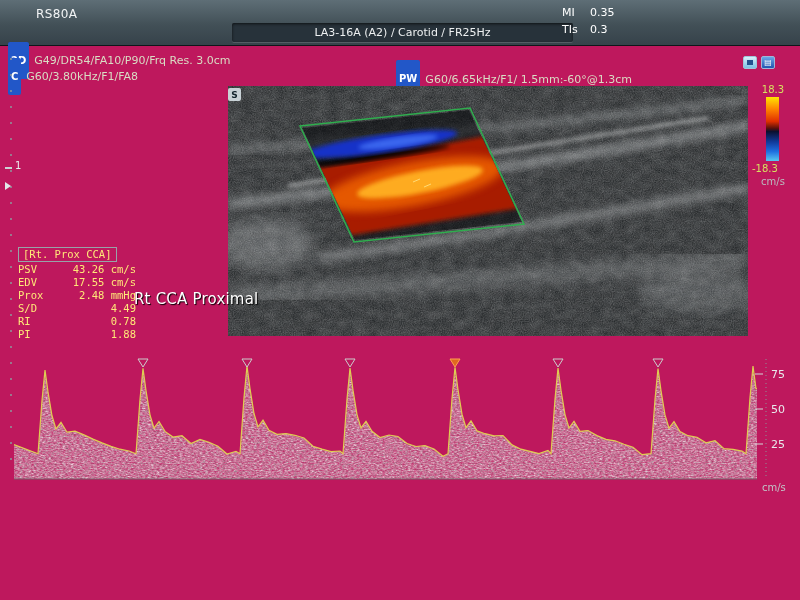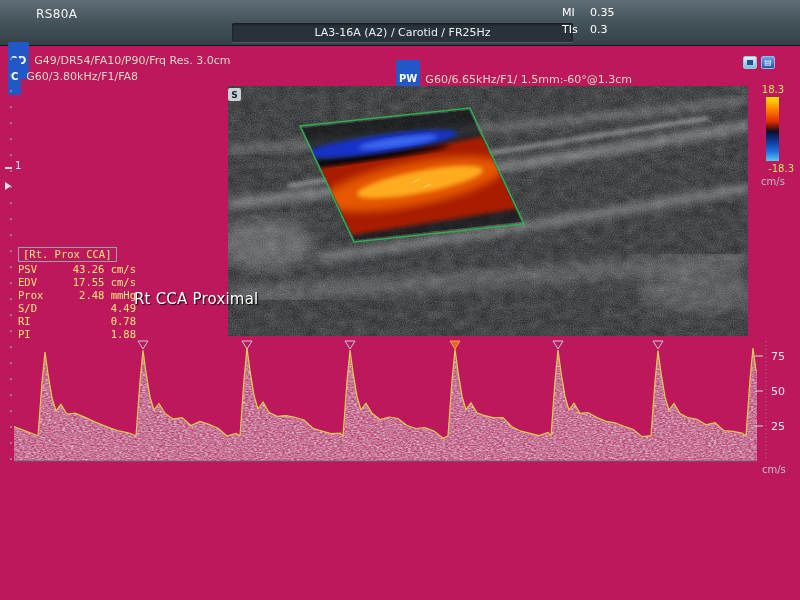--- a/index.html
+++ b/index.html
@@ -46,35 +46,35 @@
   
   .bmode{position:absolute;left:228px;top:86px;width:520px;height:250px}
   .smark{position:absolute;left:228px;top:88px;width:13px;height:13px;background:#c9d2d6;
     color:#16272f;font-size:9px;font-weight:bold;display:flex;align-items:center;
     justify-content:center;border-radius:2px;z-index:3}
 
   
   .cmax{position:absolute;left:754px;top:84px;width:38px;text-align:center;font-size:10px;color:#d6e060}
   .cbar{position:absolute;left:766px;top:97px;width:13px;height:64px;
     background:linear-gradient(#ffe600,#ff8800 18%,#e03000 38%,#58100a 49%,#0a1030 54%,#103a9a 70%,#1e6ee0 85%,#58c8f0)}
-  .cmin{position:absolute;left:752px;top:163px;width:42px;text-align:right;font-size:10px;color:#d6e060}
+  .cmin{position:absolute;left:752px;top:163px;width:42px;text-align:left;font-size:10px;color:#d6e060}
   .cunit{position:absolute;left:754px;top:176px;width:38px;text-align:center;font-size:10px;color:#b9bdbf}
 
   
   .mpanel{position:absolute;left:18px;top:243px;width:120px}
   .mtitle{display:inline-block;border:1px solid #98a3a8;padding:0 4px 1px;margin-bottom:1px;
     color:#ffe878;font:10.5px "DejaVu Sans Mono",monospace}
   .mrow{display:flex;justify-content:space-between;width:118px;color:#ffe878;
     font:10.5px "DejaVu Sans Mono",monospace;line-height:13px}
 
   .annotation{position:absolute;left:134px;top:290px;font-size:15px;color:#fff;
     text-shadow:1px 1px 1px #000;letter-spacing:.2px}
 
   
-  .spectral{position:absolute;left:0;top:329px;width:716px;height:155px}
+  .spectral{position:absolute;left:0;top:347px;width:716px;height:155px}
 </style>
 </head>
 <body>
 
 <div class="screen">
 
   <div class="topbar">
     <div class="model">RS80A</div>
     <div class="probe-strip">
       <span>LA3-16A (A2) / Carotid / FR25Hz</span>

